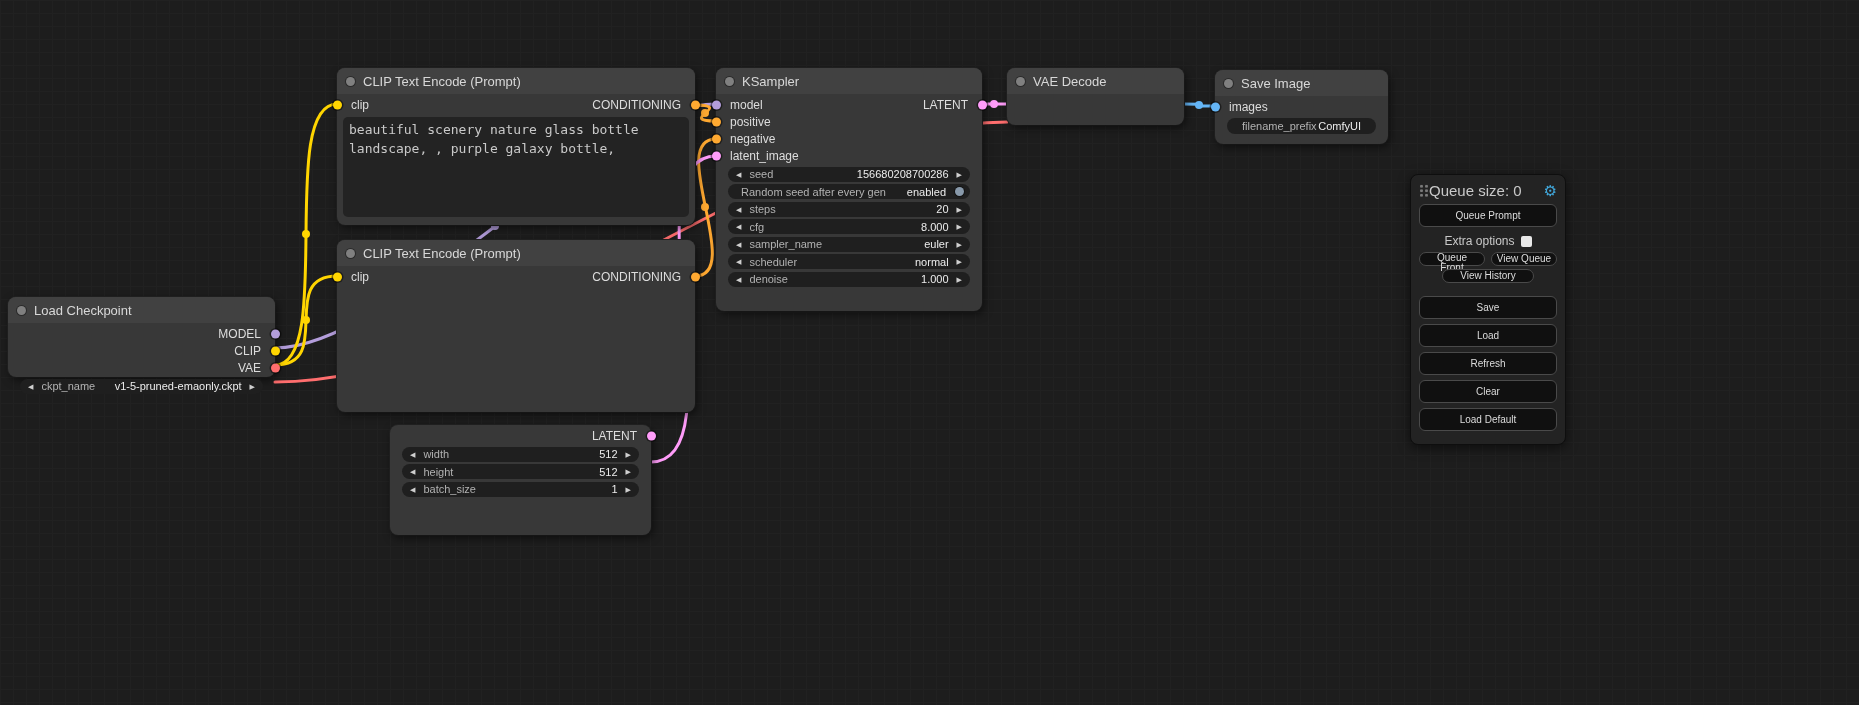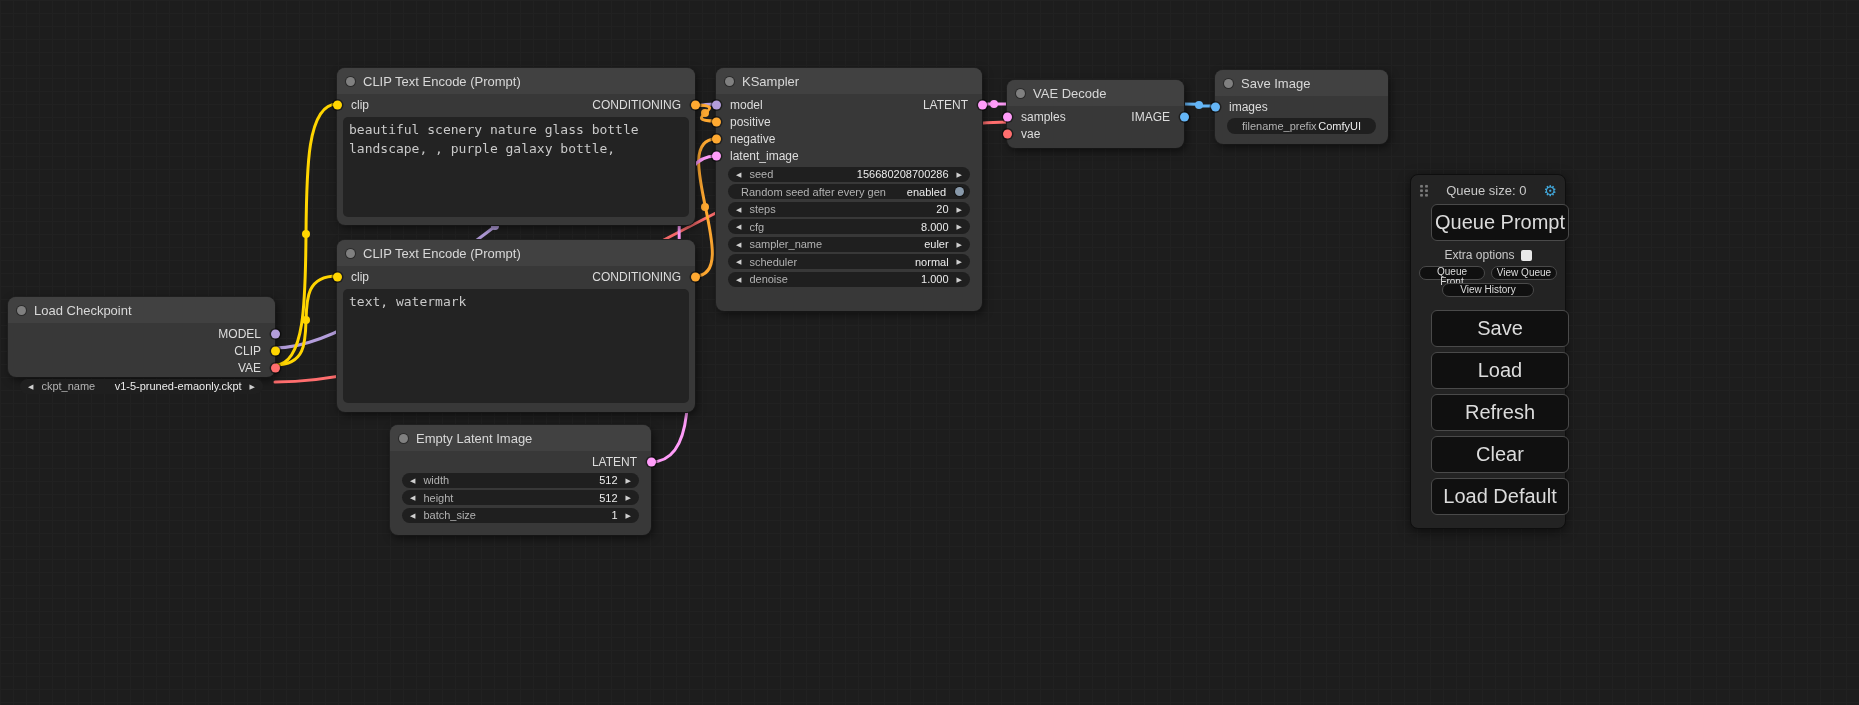--- a/index.html
+++ b/index.html
@@ -39,25 +39,25 @@
   .widget.text-widget{padding:8px 10px;}
   .prompt-text{margin:4px 6px;background:#232323;border-radius:5px;padding:4px 6px;
     font-family:"DejaVu Sans Mono",monospace;font-size:13px;line-height:1.45;color:#c9c9c9;
     white-space:pre-wrap;word-break:break-word;overflow:hidden;cursor:text;}
   
   .queue-panel{position:absolute;z-index:3;background:#232323;border:1px solid #0e0e0e;border-radius:8px;
     padding:6px 8px 8px;box-shadow:0 3px 12px rgba(0,0,0,.55);}
   .qheader{display:flex;align-items:center;height:18px;margin-bottom:2px;}
   .drag-handle{width:10px;height:13px;flex:none;cursor:grab;
     background-image:radial-gradient(circle,#7a7a7a 1.2px,transparent 1.7px);background-size:5px 4.5px;}
-  .qsize{flex:1;text-align:center;font-size:13px;color:#c9c9c9;}
+  .qsize{flex:1;font-size:15px;color:#c9c9c9;}
   .gear{font-size:15px;flex:none;cursor:pointer;line-height:1;}
   .qbtn{display:block;width:100%;background:#101010;border:1px solid #4a4a4a;border-radius:6px;
     color:#dcdcdc;font-family:"Liberation Sans",sans-serif;cursor:pointer;}
-  .qbtn.big{height:37px;font-size:20px;margin:5px 12px;}
+  .qbtn.big{height:23px;font-size:10px;margin:5px 0;}
   .extra-row{display:flex;justify-content:center;align-items:center;gap:6px;font-size:12px;color:#c9c9c9;margin:7px 0 4px;}
   .checkbox{width:11px;height:11px;background:#e9e9e9;border-radius:2px;cursor:pointer;flex:none;}
   .small-row{display:flex;gap:6px;justify-content:center;margin:3px 0;}
   .qbtn.small{width:auto;flex:1;height:14px;font-size:10px;border-radius:8px;padding:0 4px;line-height:1;}
   .small-row.center .qbtn.small{flex:none;width:92px;}
   .gap-top{margin-top:13px !important;}
 </style>
 </head>
 <body>
 
@@ -131,29 +131,24 @@
       <span class="status-dot" style="background: rgb(128, 128, 128);"></span>
       <span class="ntitle-text">CLIP Text Encode (Prompt)</span>
     </div>
     <div class="nbody">
       <div class="row">
         <span class="dot in" style="background: rgb(255, 213, 0);"></span>
         <span class="in-label">clip</span>
         <span class="out-label">CONDITIONING</span>
         <span class="dot out" style="background: rgb(255, 169, 49);"></span>
       </div>
-      <div class="prompt-text" style="height:114px">text, watermark</div>
     </div>
   </div>
 
   <div class="node" style="left:390px;top:425px;width:261px;height:110px">
-    <div class="ntitle">
-      <span class="status-dot" style="background: rgb(128, 128, 128);"></span>
-      <span class="ntitle-text">Empty Latent Image</span>
-    </div>
     <div class="nbody">
       <div class="row">
         <span class="out-label">LATENT</span>
         <span class="dot out" style="background: rgb(255, 156, 249);"></span>
       </div>
       <div class="widget">
         <span class="arrow">◀</span>
         <span class="wlabel">width</span>
         <span class="wvalue">512</span>
         <span class="arrow">▶</span>
@@ -234,36 +229,24 @@
       </div>
       <div class="widget">
         <span class="arrow">◀</span>
         <span class="wlabel">denoise</span>
         <span class="wvalue">1.000</span>
         <span class="arrow">▶</span>
       </div>
     </div>
   </div>
 
-  <div class="node" style="left:1007px;top:80px;width:177px;height:68px">
+  <div class="node" style="left:1007px;top:68px;width:177px;height:57px">
     <div class="ntitle">
       <span class="status-dot" style="background: rgb(128, 128, 128);"></span>
       <span class="ntitle-text">VAE Decode</span>
-    </div>
-    <div class="nbody">
-      <div class="row">
-        <span class="dot in" style="background: rgb(255, 156, 249);"></span>
-        <span class="in-label">samples</span>
-        <span class="out-label">IMAGE</span>
-        <span class="dot out" style="background: rgb(100, 181, 246);"></span>
-      </div>
-      <div class="row">
-        <span class="dot in" style="background: rgb(255, 110, 110);"></span>
-        <span class="in-label">vae</span>
-      </div>
     </div>
   </div>
 
   <div class="node" style="left:1215px;top:70px;width:173px;height:74px">
     <div class="ntitle">
       <span class="status-dot" style="background: rgb(128, 128, 128);"></span>
       <span class="ntitle-text">Save Image</span>
     </div>
     <div class="nbody">
       <div class="row">

